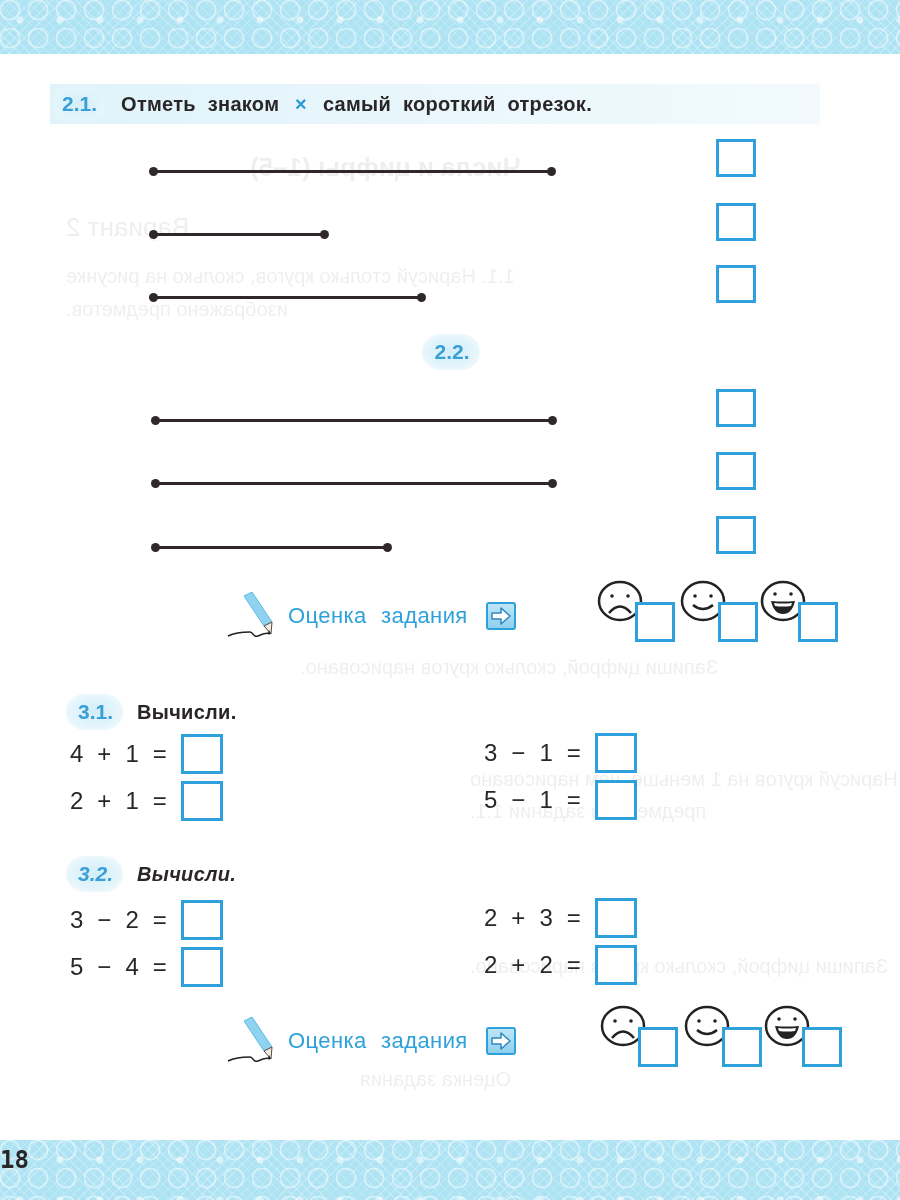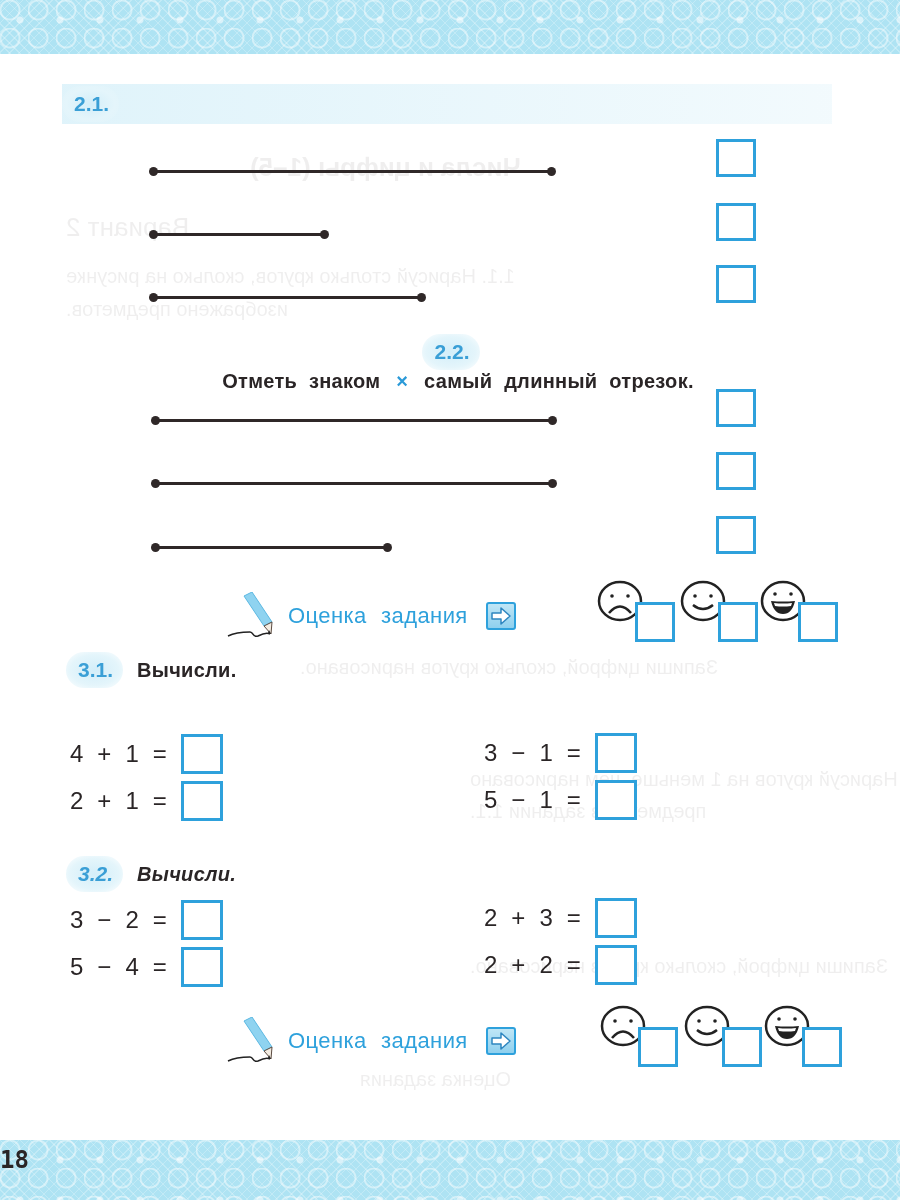--- a/index.html
+++ b/index.html
@@ -117,39 +117,39 @@
 <div class="ghost" style="top:152px;left:250px;font-size:26px;font-weight:bold;">Числа и цифры (1–5)</div>
 <div class="ghost" style="top:212px;left:66px;font-size:26px;">Вариант 2</div>
 <div class="ghost" style="top:265px;left:66px;">1.1. Нарисуй столько кругов, сколько на рисунке</div>
 <div class="ghost" style="top:298px;left:66px;">изображено предметов.</div>
 <div class="ghost" style="top:656px;left:300px;">Запиши цифрой, сколько кругов нарисовано.</div>
 <div class="ghost" style="top:768px;left:470px;">1.2. Нарисуй кругов на 1 меньше, чем нарисовано</div>
 <div class="ghost" style="top:800px;left:470px;">предметов в задании 1.1.</div>
 <div class="ghost" style="top:955px;left:470px;">Запиши цифрой, сколько кругов нарисовано.</div>
 <div class="ghost" style="top:1068px;left:360px;">Оценка задания</div>
 
-<div class="task-head banded" style="left:62px;top:84px;width:770px;">
+<div class="task-head banded" style="left:50px;top:84px;width:770px;">
   <span class="task-num">2.1.</span>
+  <span class="task-text">
+    <span>Отметь знаком</span>
+    <span class="x-mark">×</span>
+    <span>самый короткий отрезок.</span>
+  </span>
 </div>
 
 <div class="segment" style="left:153px;top:170px;width:399px;"></div>
 <div class="segment" style="left:153px;top:233px;width:172px;"></div>
 <div class="segment" style="left:153px;top:296px;width:269px;"></div>
 
 <div class="answer-box" style="left:716px;top:139px;"></div>
 <div class="answer-box" style="left:716px;top:203px;"></div>
 <div class="answer-box" style="left:716px;top:265px;"></div>
 
 <div class="task-head" style="left:66px;top:334px;width:770px;flex-direction:column;">
   <span class="task-num">2.2.</span>
-  <span class="task-text">
-    <span>Отметь знаком</span>
-    <span class="x-mark">×</span>
-    <span>самый длинный отрезок.</span>
-  </span>
 </div>
 
 <div class="segment" style="left:155px;top:419px;width:398px;"></div>
 <div class="segment" style="left:155px;top:482px;width:398px;"></div>
 <div class="segment" style="left:155px;top:546px;width:233px;"></div>
 
 <div class="answer-box" style="left:716px;top:389px;"></div>
 <div class="answer-box" style="left:716px;top:452px;"></div>
 <div class="answer-box" style="left:716px;top:516px;"></div>
 
@@ -190,21 +190,21 @@
   <svg width="46" height="44" viewBox="0 0 46 44">
     <ellipse cx="23" cy="21" rx="21" ry="19" fill="#fff" stroke="#222" stroke-width="2.5"></ellipse>
     <circle cx="15" cy="14" r="1.8" fill="#222"></circle>
       <circle cx="31" cy="14" r="1.8" fill="#222"></circle>
     <path d="M11 21 Q23 22 35 21 Q32 34 23 34 Q14 34 11 21 Z" fill="#222"></path>
     <path d="M14 23 Q23 24 32 23 L31 26 Q23 27 15 26 Z" fill="#fff"></path>
   </svg>
   <div class="rate-box"></div>
 </div>
 
-<div class="task-head" style="left:66px;top:650px;width:400px;">
+<div class="task-head" style="left:66px;top:692px;width:400px;">
   <span class="task-num">3.1.</span>
   <span class="task-text">Вычисли.</span>
 </div>
 
 <div class="eq" style="left:70px;top:734px;">
   <span class="term">4</span>
     <span class="sp"></span>
   <span class="term">+</span>
     <span class="sp"></span>
   <span class="term">1</span>

